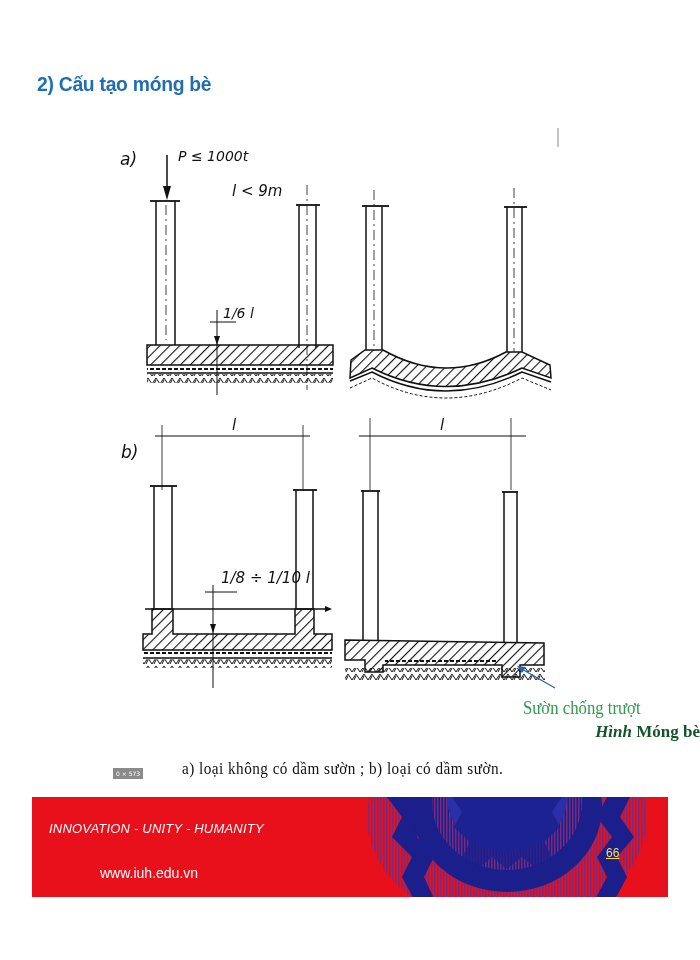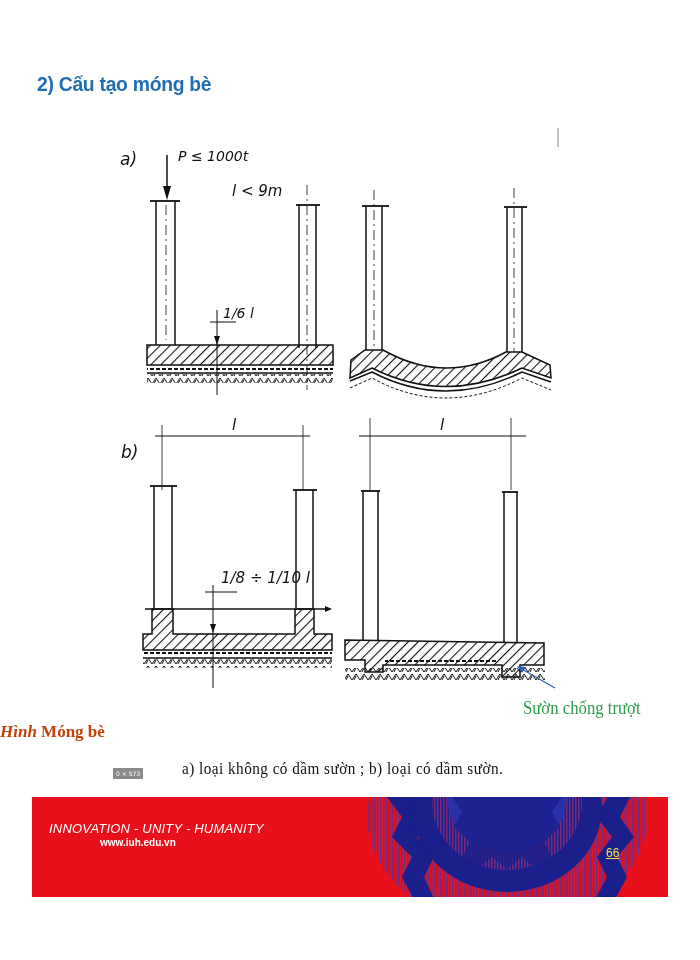--- a/index.html
+++ b/index.html
@@ -1,27 +1,27 @@
 <!DOCTYPE html>
 <html><head>
 <meta charset="utf-8">
 <style>
   html, body { margin:0; padding:0; background:#ffffff; }
   body { width:700px; height:960px; position:relative; overflow:hidden; font-family:"Liberation Sans", sans-serif; }
   .slide-title { position:absolute; left:37px; top:72px; font-size:21px; font-weight:bold; color:#1f6db5; letter-spacing:-0.3px; transform:scaleX(0.92); transform-origin:left; }
   .figure { position:absolute; left:0; top:0; width:700px; height:960px; }
   .hand { font-family:"DejaVu Sans", sans-serif; font-style:italic; fill:#111; }
-  .caption-title { position:absolute; left:0; width:700px; top:722px; text-align:left; font-family:"Liberation Serif", serif; font-size:17px; font-weight:bold; color:#c2410c; }
+  .caption-title { position:absolute; left:0; width:700px; top:722px; text-align:right; font-family:"Liberation Serif", serif; font-size:17px; font-weight:bold; color:#14532d; }
   .caption-title .it { font-style:italic; }
   .caption-sub { position:absolute; left:182px; top:760px; font-family:"Liberation Serif", serif; font-size:16px; color:#111; letter-spacing:0.5px; transform:scaleX(0.95); transform-origin:left; }
   .annot { position:absolute; left:523px; top:697px; font-family:"Liberation Serif", serif; font-size:19px; color:#2e9a4b; transform:scaleX(0.88); transform-origin:left; }
   .dim-badge { position:absolute; left:113px; top:768px; background:#8a8a8a; color:#fff; font-family:"DejaVu Sans", sans-serif; font-size:6px; padding:2px 3px; }
   .banner { position:absolute; left:32px; top:797px; width:636px; height:100px; background:#e8101a; overflow:hidden; }
   .banner-motto { position:absolute; left:17px; top:24px; color:#fff; font-size:13px; font-style:italic; letter-spacing:0.2px; }
-  .banner-url { position:absolute; left:68px; top:40px; color:#fff; font-size:10px; font-weight:bold; }
+  .banner-url { position:absolute; left:68px; top:68px; color:#fff; font-size:14px; font-weight:normal; }
   .banner-page { position:absolute; left:574px; top:49px; color:#fde047; font-size:12px;text-decoration:underline; }
   .banner-art { position:absolute; left:330px; top:0; }
 </style>
 </head>
 <body>
 
 <div class="slide-title">2) Cấu tạo móng bè</div>
 
 <svg class="figure" viewBox="0 0 700 960" xmlns="http://www.w3.org/2000/svg">
   <defs>

